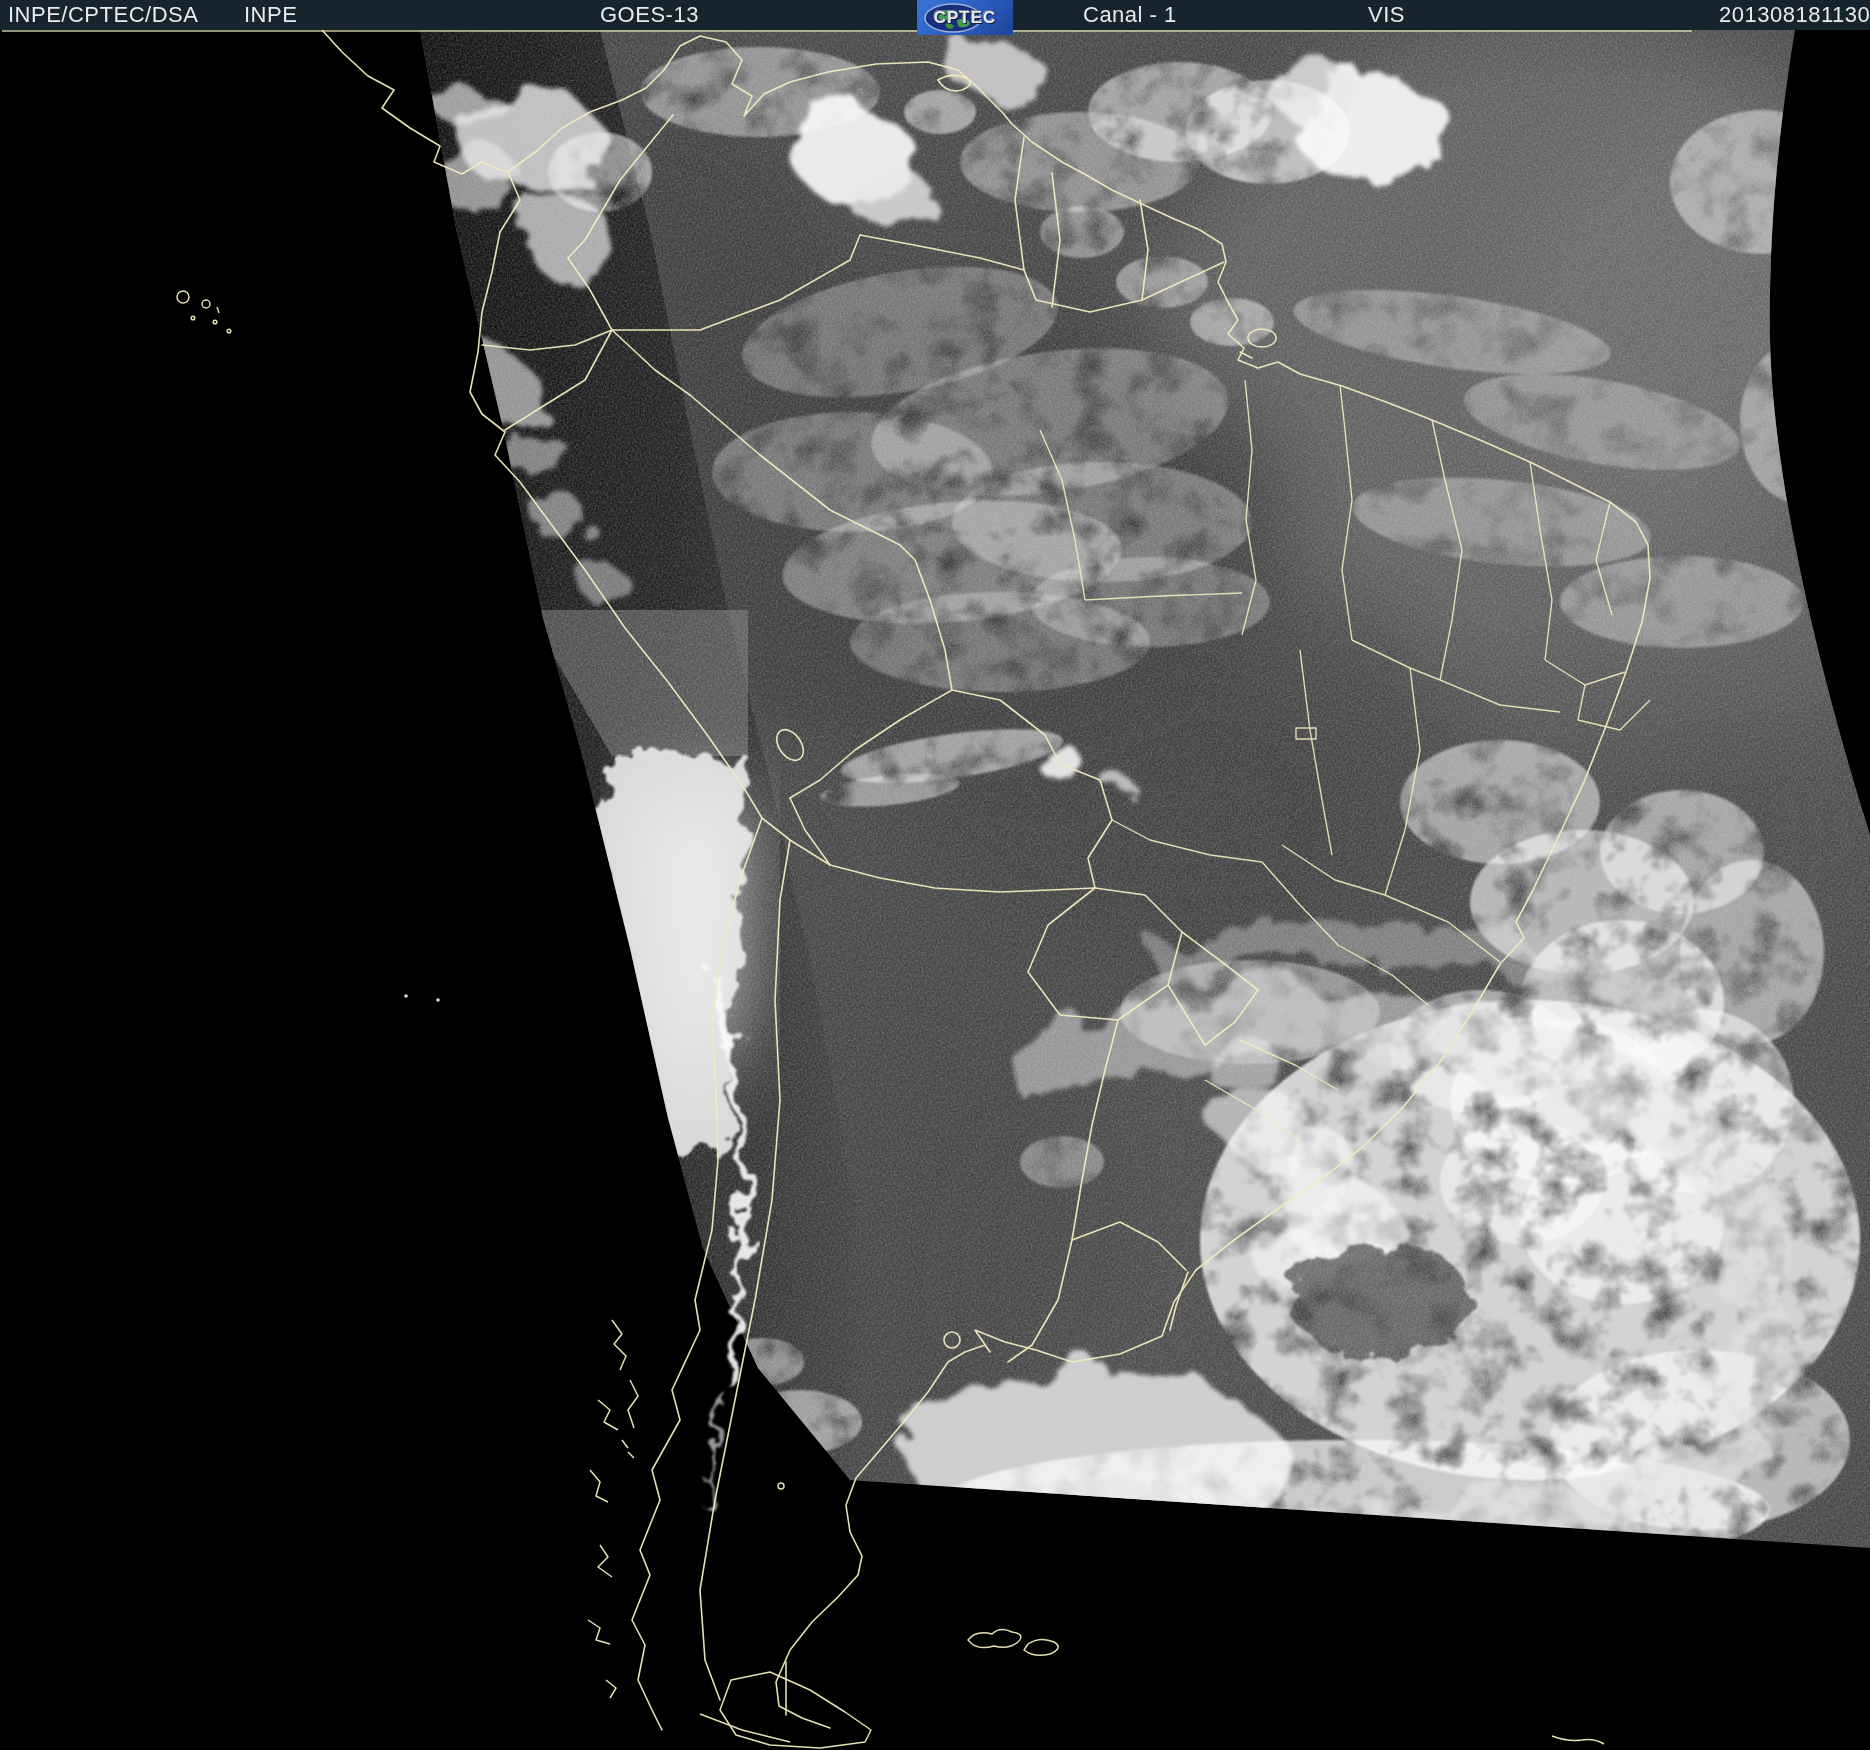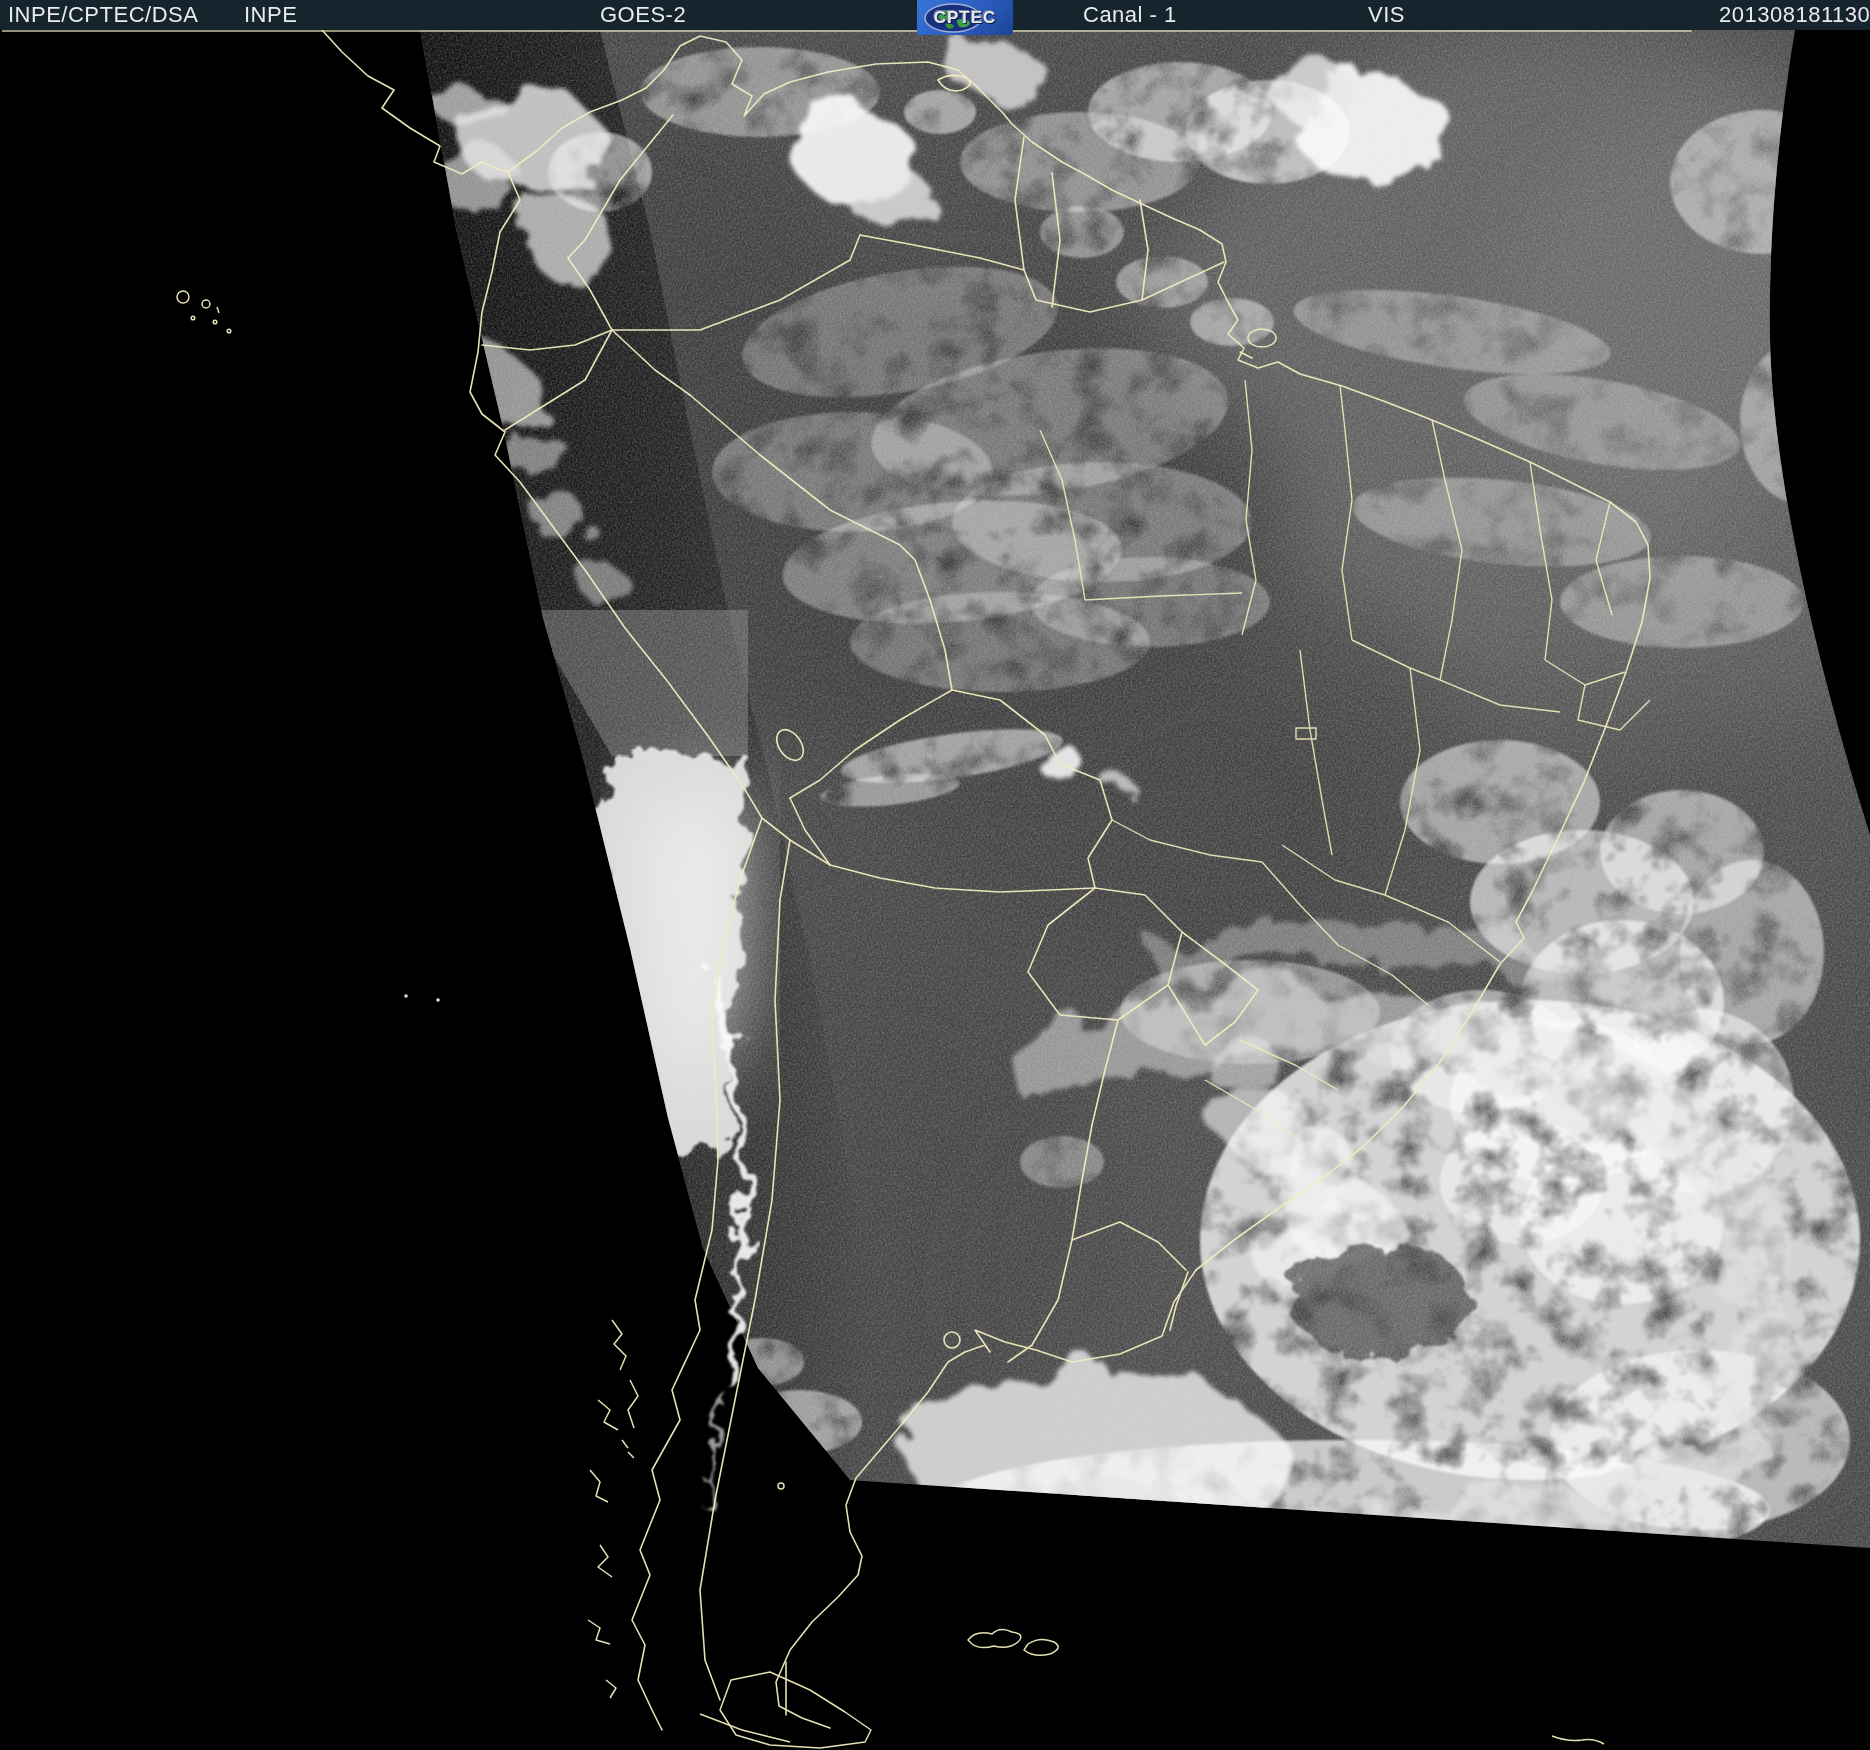--- a/index.html
+++ b/index.html
@@ -270,21 +270,21 @@
 
   <circle cx="406" cy="996" r="1.8" fill="#ddd"></circle>
   <circle cx="438" cy="1000" r="1.8" fill="#ddd"></circle>
 
   <path d="M2,31 L1692,31" stroke="#eae4b8" stroke-width="1.3" opacity="0.85"></path>
 </svg>
 
 <div class="topbar">
   <span class="t-agency">INPE/CPTEC/DSA</span>
   <span class="t-noaa">INPE</span>
-  <span class="t-sat">GOES-2</span>
+  <span class="t-sat">GOES-13</span>
   <span class="t-channel">Canal - 1</span>
   <span class="t-band">VIS</span>
   <span class="t-time">201308181130</span>
   <div class="logo">
     <svg width="73" height="35">
       <ellipse cx="36" cy="18" rx="28" ry="14" fill="#18307e" stroke="#9fb0d8" stroke-width="1.5"></ellipse>
       <path d="M20,12 q8,-4 14,0 q4,4 -2,7 q-8,3 -12,-2 Z" fill="#3fa04a"></path>
       <path d="M40,20 q7,-3 12,1 q3,4 -4,6 q-8,2 -8,-7 Z" fill="#3fa04a"></path>
       <path d="M28,24 q6,-2 9,2 q-1,4 -7,2 Z" fill="#35913f"></path>
     </svg>

